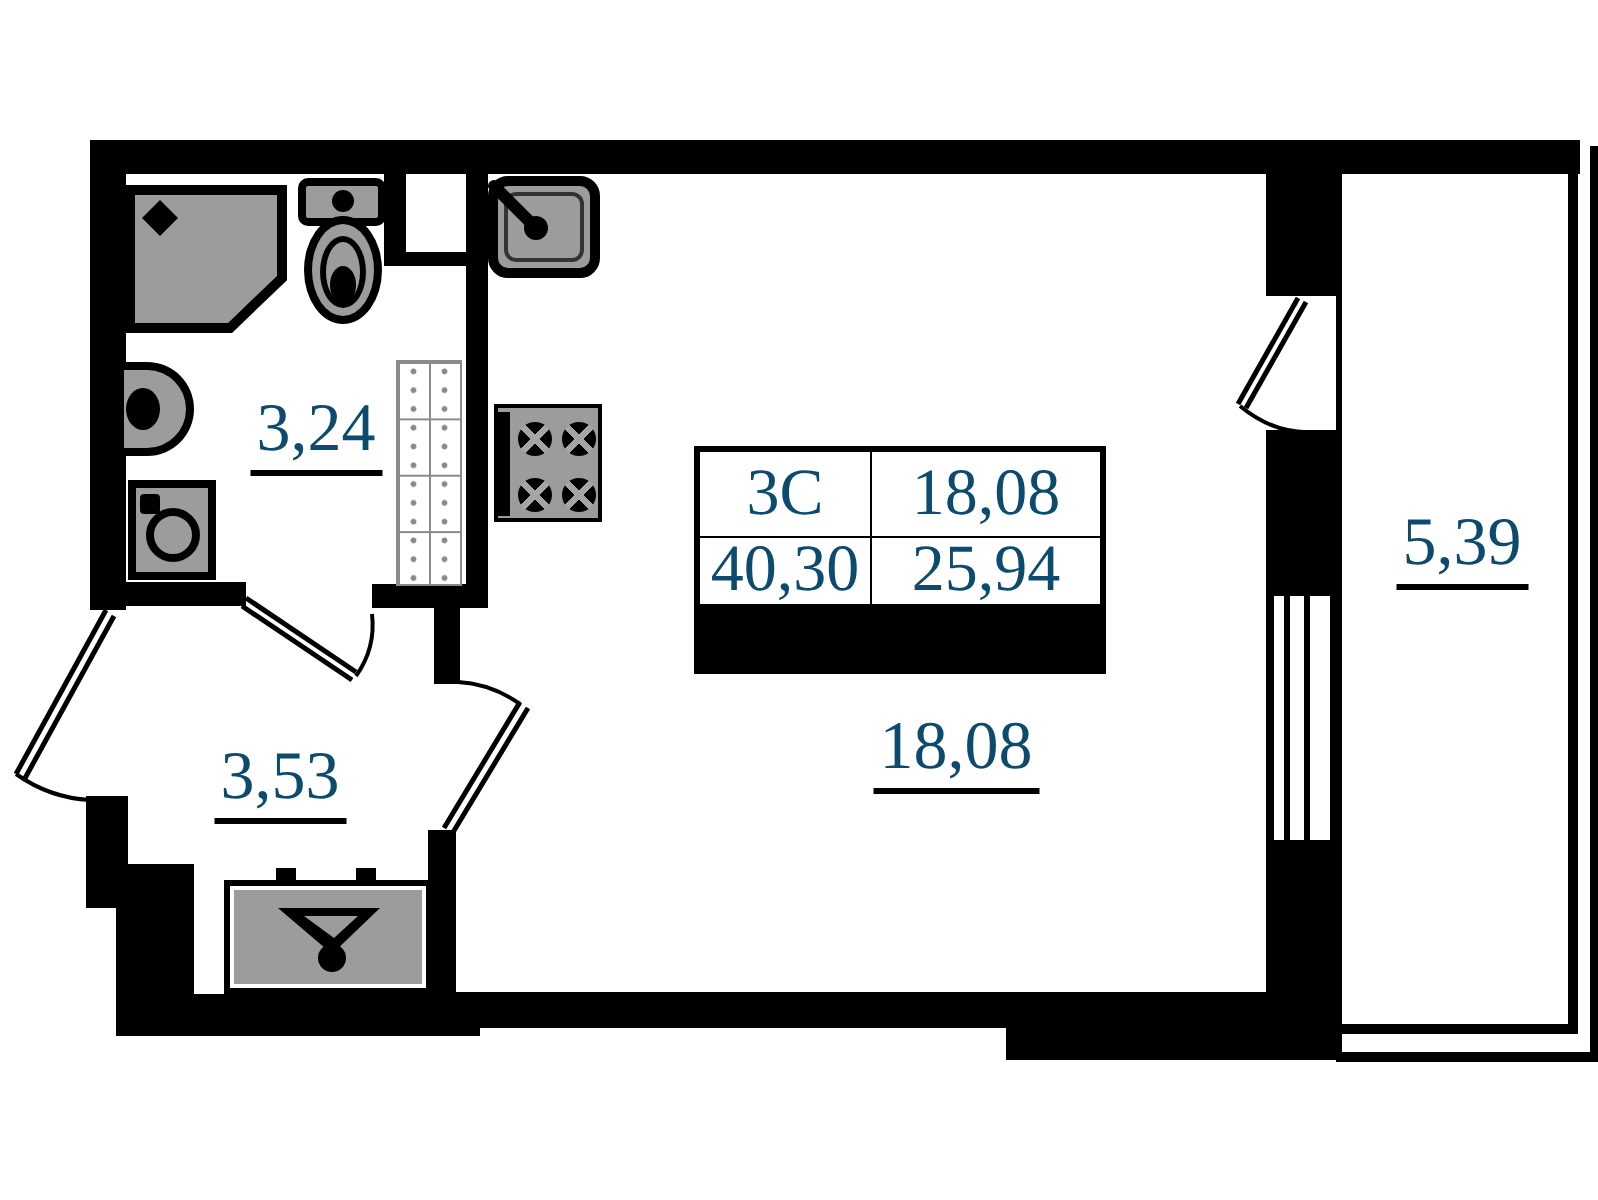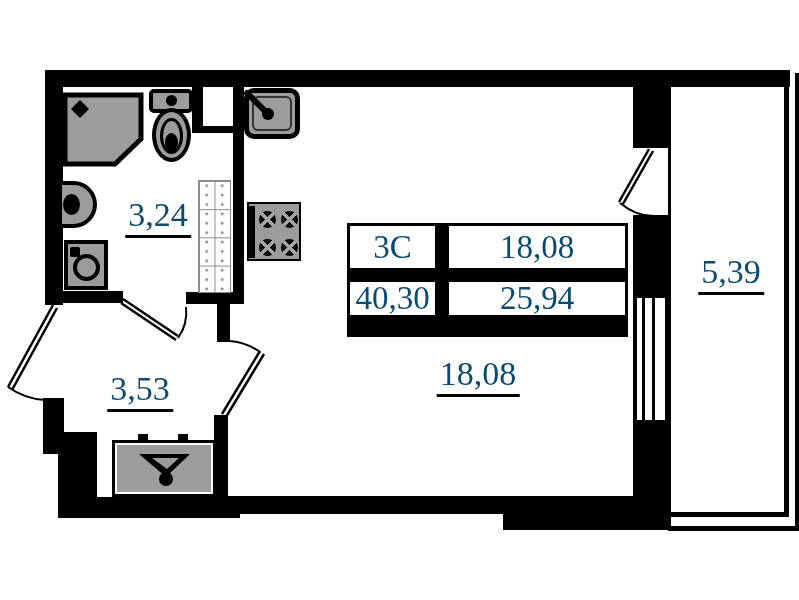--- a/index.html
+++ b/index.html
@@ -48,23 +48,23 @@
           background-image:linear-gradient(45deg,transparent 43%,#a5a5a5 43%,#a5a5a5 57%,transparent 57%),
                            linear-gradient(135deg,transparent 43%,#a5a5a5 43%,#a5a5a5 57%,transparent 57%);}
   
   .wardrobe{position:absolute;left:112px;top:440px;width:104px;height:57px;border:3px solid #000;background:#9c9c9c;
             box-sizing:border-box;box-shadow:inset 0 0 0 2px #fff;}
   .bump{position:absolute;width:10px;height:7px;background:#000;}
   
   .window-br{position:absolute;left:633px;top:298px;width:36px;height:122px;
      background-image:linear-gradient(90deg,#000 0 4px,transparent 4px 9px,#000 9px 12px,transparent 12px 19px,#000 19px 22px,transparent 22px 32px,#000 32px 36px);}
   
-  .info-table{position:absolute;left:347px;top:223px;width:281px;height:114px;box-sizing:border-box;
+  .info-table{position:absolute;left:347px;top:223px;width:206px;height:114px;box-sizing:border-box;
               background:#000;border:3px solid #000;display:grid;grid-template-columns:85px 1fr;
-              grid-template-rows:42px 33px 1fr;gap:14px;}
+              grid-template-rows:42px 33px 1fr;gap:1px;}
   .info-table .cell{background:#fff;display:flex;align-items:center;justify-content:center;font-size:33px;}
   .cell-code{font-size:36px;}
   .cell-type{grid-row:2/4;font-size:60px;line-height:1;}
 </style>
 </head>
 <body>
 
 <div class="stage" style="background: rgb(255, 255, 255);">
 
   <div class="wall" style="left: 45px; top: 70px; width: 745px; height: 17px; background: rgb(0, 0, 0);"></div>

